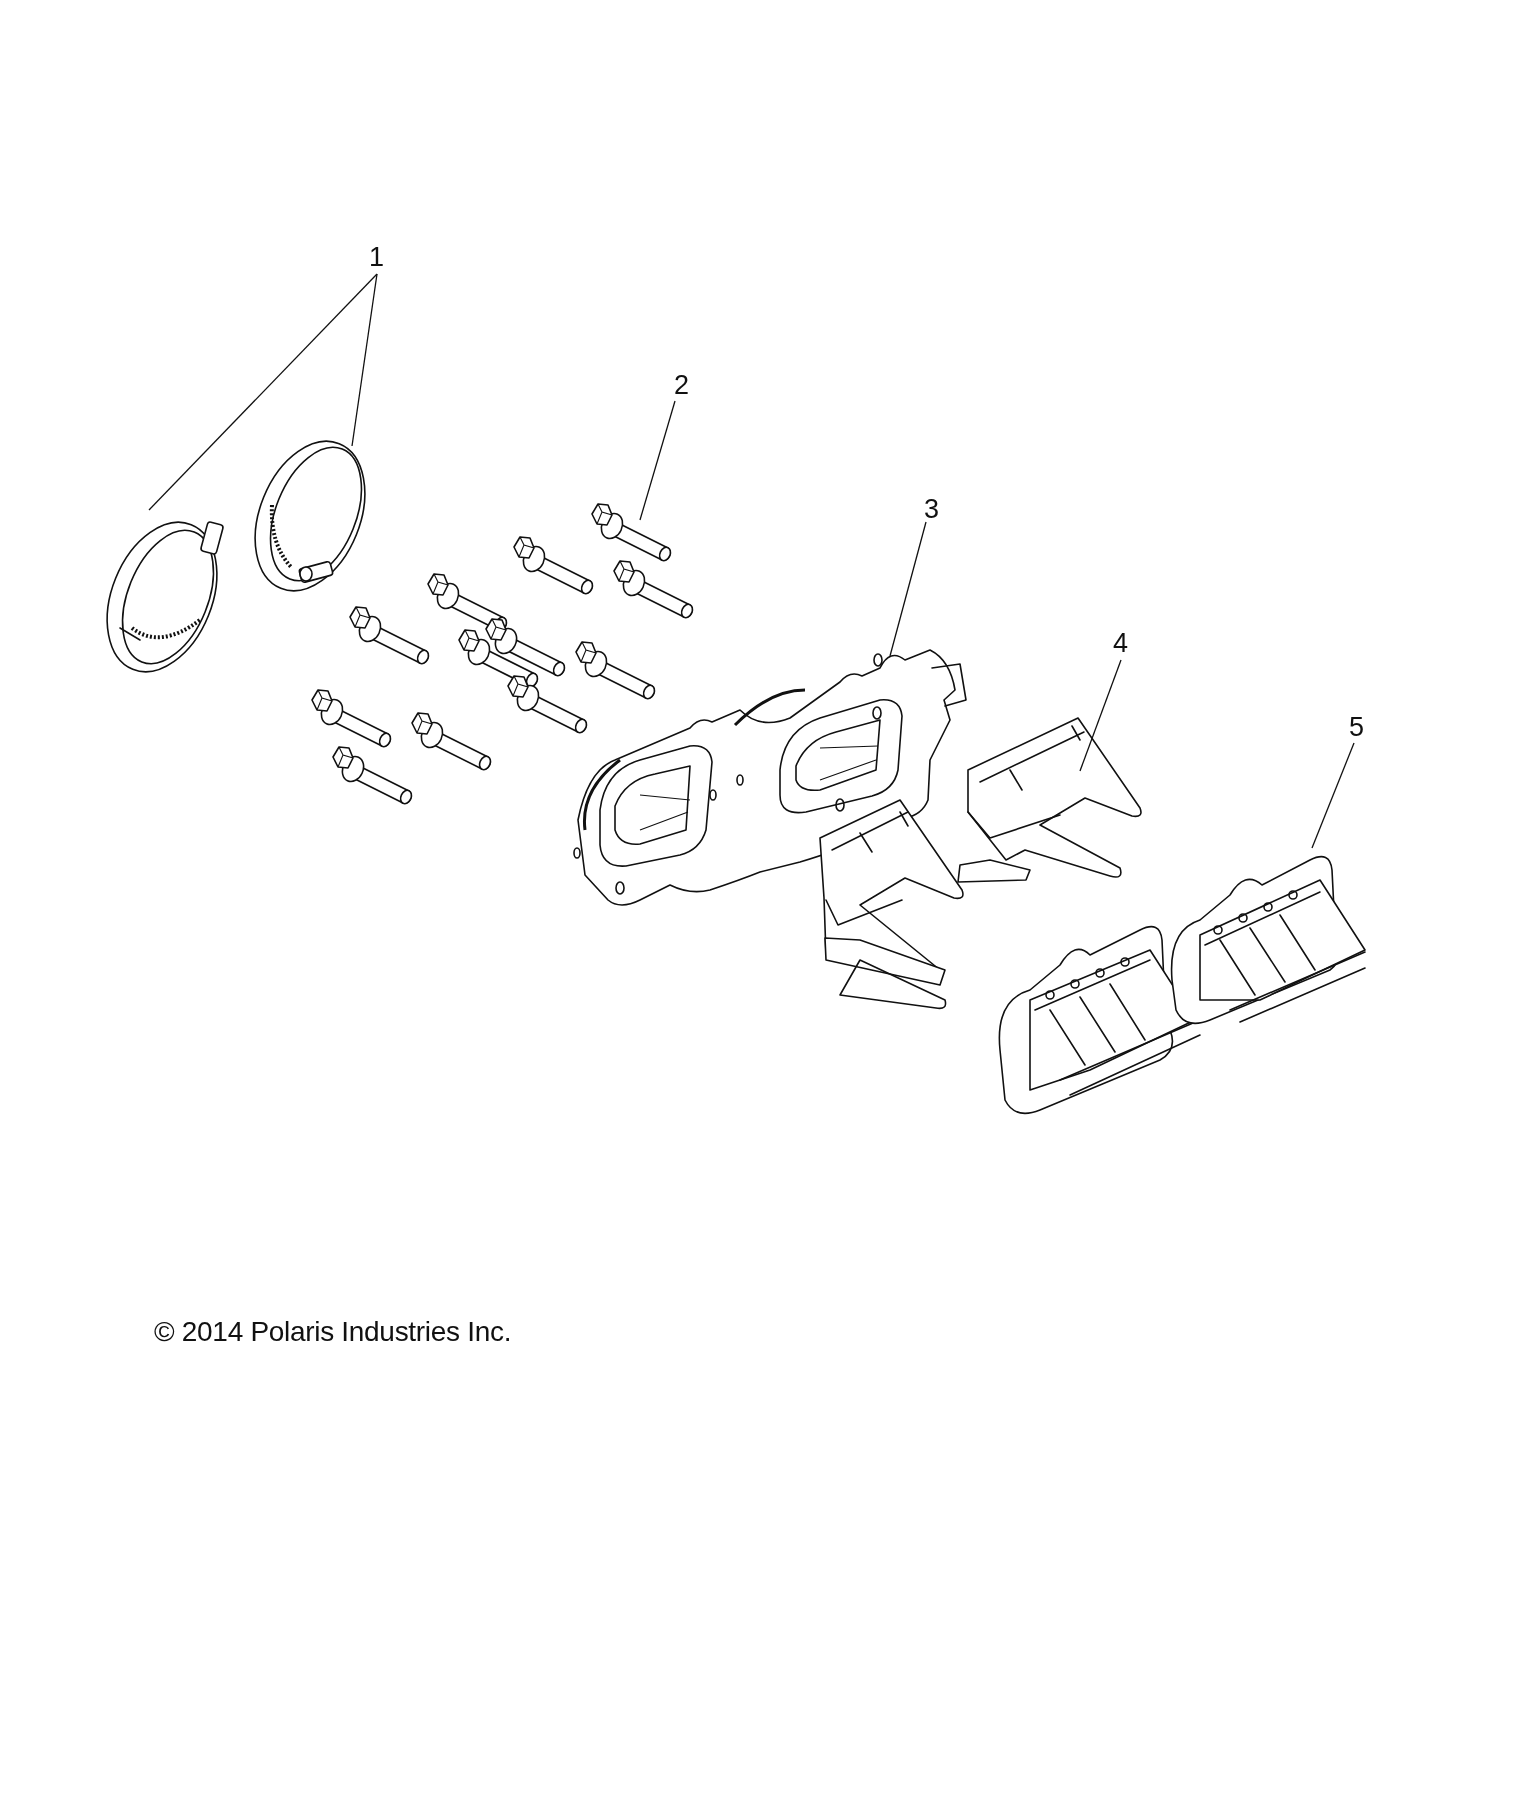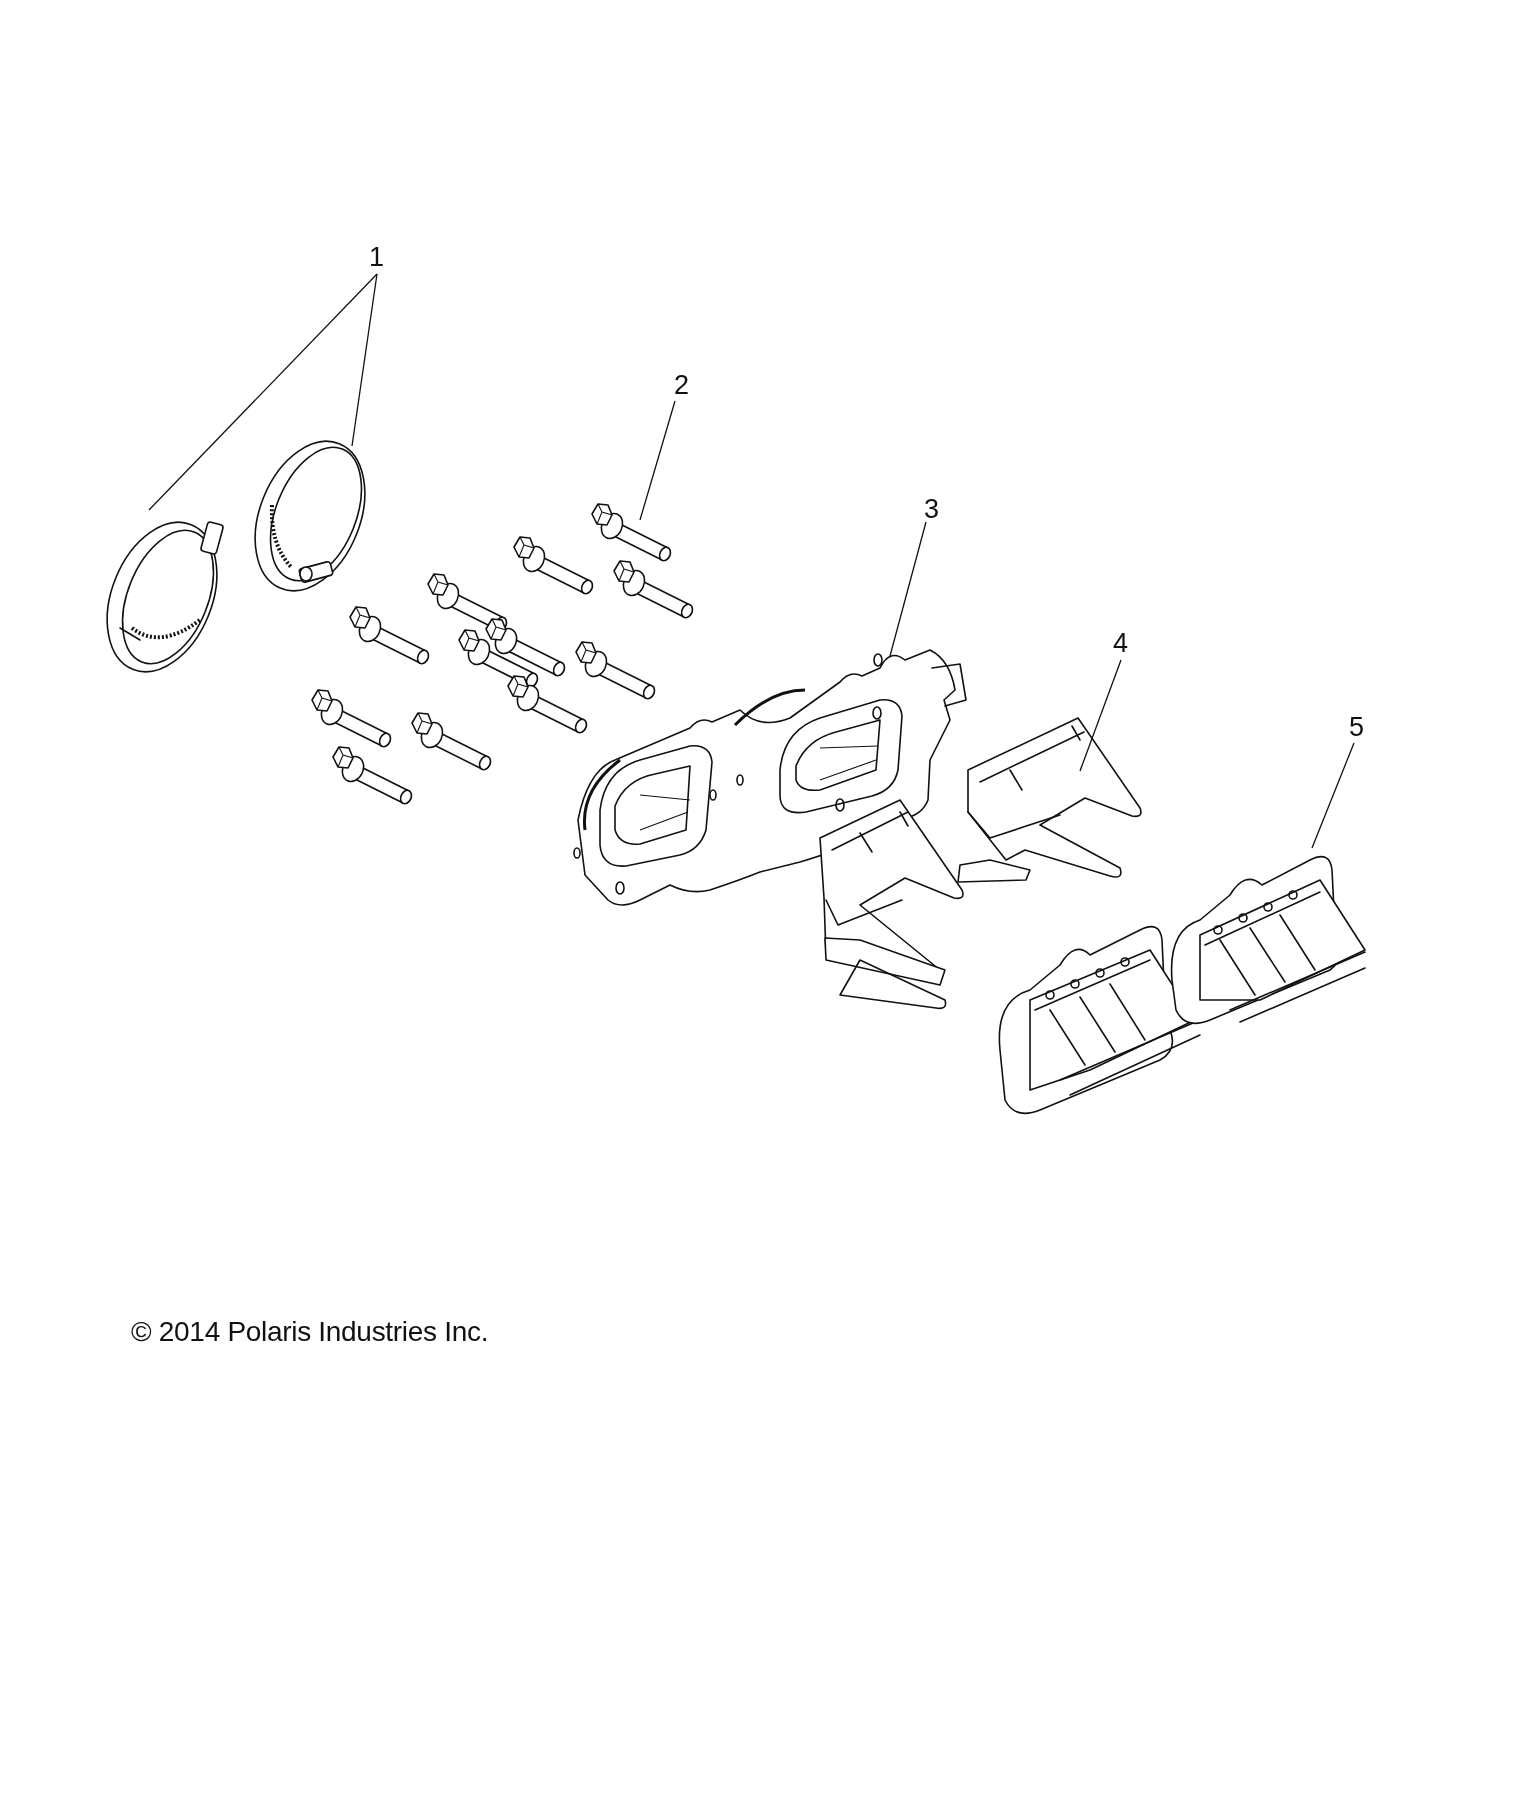--- a/index.html
+++ b/index.html
@@ -1,19 +1,19 @@
 <!DOCTYPE html>
 <html><head>
 <meta charset="utf-8">
 <style>
   html, body { margin:0; padding:0; background:#ffffff; }
   body { width:1516px; height:1813px; position:relative; overflow:hidden; font-family:"Liberation Sans", sans-serif; }
   #canvas { position:absolute; left:0; top:0; width:1516px; height:1813px; }
   .callout { font-family:"Liberation Sans", sans-serif; font-size:27px; fill:#111; }
-  .copyright { position:absolute; left:131px; top:1316px; font-family:"Liberation Sans", sans-serif; font-size:28px; color:#111; letter-spacing:-0.3px; }
+  .copyright { position:absolute; left:154px; top:1316px; font-family:"Liberation Sans", sans-serif; font-size:28px; color:#111; letter-spacing:-0.3px; }
   .ln { stroke:#111; fill:none; stroke-width:1.6; stroke-linejoin:round; stroke-linecap:round; }
   .thin { stroke:#111; fill:none; stroke-width:1.1; }
   .wf { fill:#fff; stroke:#111; stroke-width:1.6; stroke-linejoin:round; }
   .leader { stroke:#111; stroke-width:1.3; fill:none; }
 </style>
 </head>
 <body>
 
 <svg id="canvas" viewBox="0 0 1516 1813" xmlns="http://www.w3.org/2000/svg">
   <defs>

